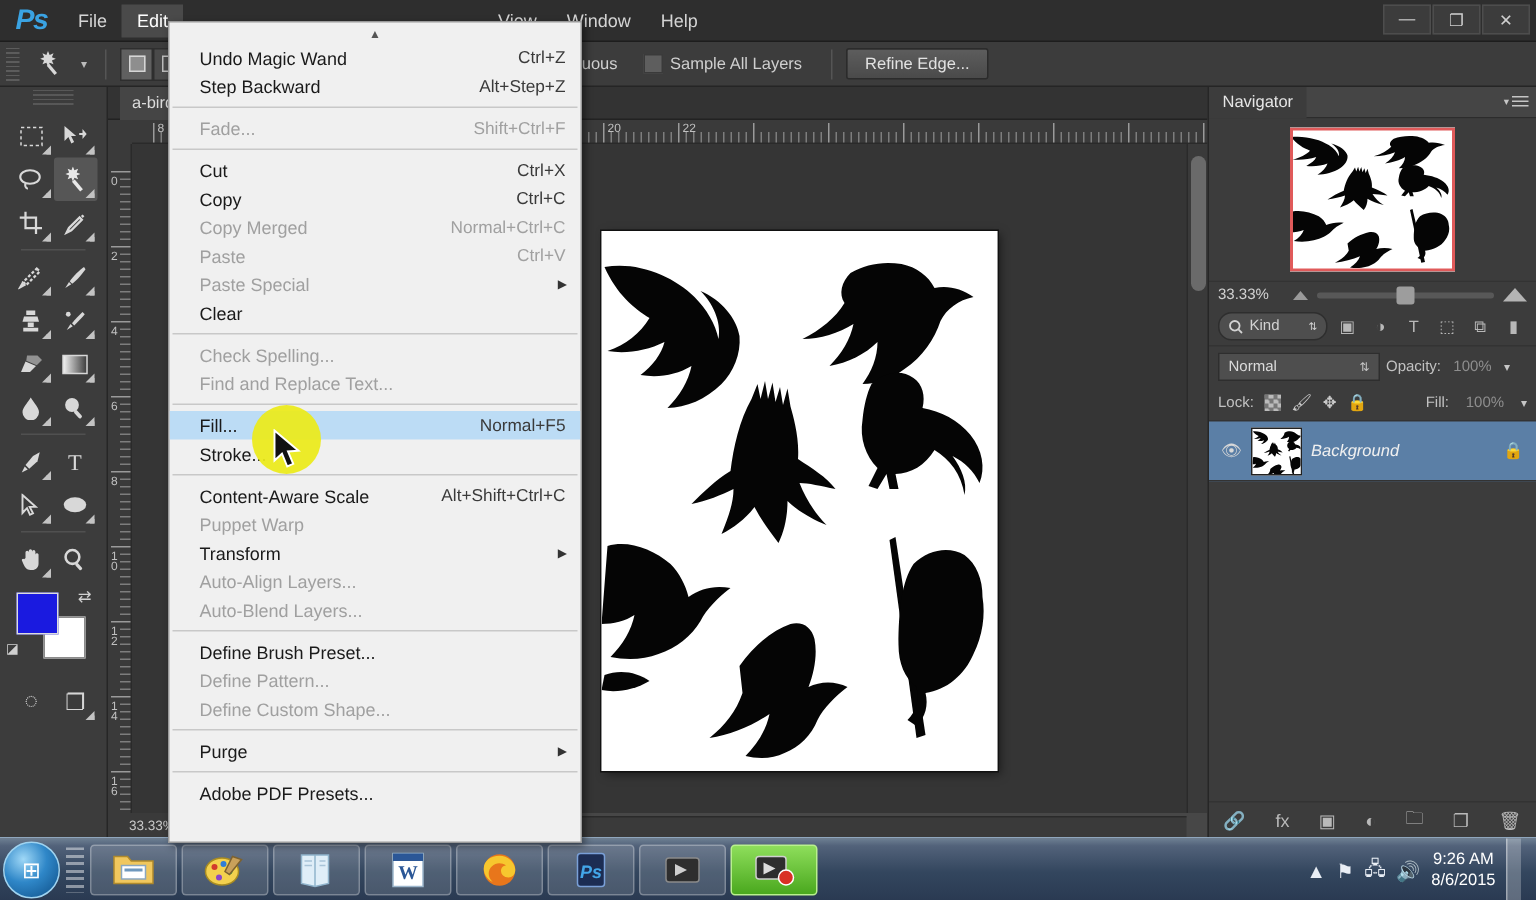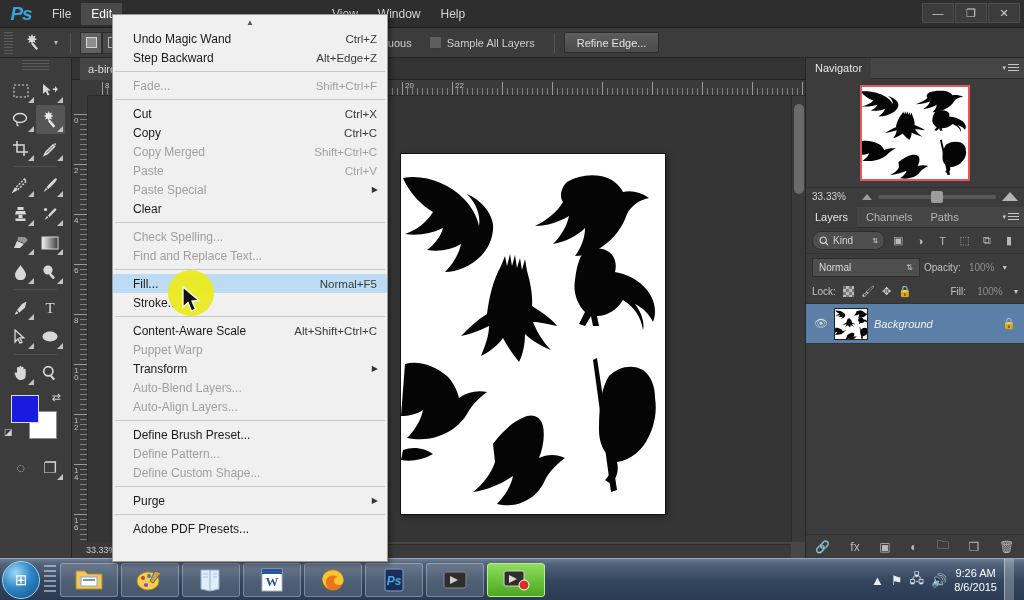--- a/index.html
+++ b/index.html
@@ -856,33 +856,20 @@
     </div>
     <div class="nav-foot">
       <div class="nav-zoom">33.33%</div>
       <div class="tri-sm"></div>
       <div class="zslider">
         <div class="zknob"></div>
       </div>
       <div class="tri-lg"></div>
     </div>
 
-    <div class="panel-head" style="margin-top:2px">
-      <div class="panel-tab on">Layers</div>
-      <div class="panel-tab">Channels</div>
-      <div class="panel-tab">Paths</div>
-      <div class="panel-menu-ic">
-        <span style="font-size:7px">▾</span>
-          <span class="hamb">
-            <i></i>
-            <i></i>
-            <i></i>
-          </span>
-      </div>
-    </div>
 
     <div class="layers-tools">
       <div class="kind-box">
         <svg width="10" height="10" viewBox="0 0 10 10">
             <circle cx="4.2" cy="4.2" r="3.2" fill="none" stroke="#d2d2d2" stroke-width="1.2"></circle>
             <path d="M6.6 6.6L9 9" stroke="#d2d2d2" stroke-width="1.2"></path>
           </svg>
         <span>Kind</span>
         <span style="margin-left:auto;font-size:7px">⇅</span>
       </div>
@@ -949,39 +936,39 @@
 
   <div class="edit-menu">
     <div class="scroll-arrow">▲</div>
     <div id="menu-rows">
         <div class="mrow">
           <span class="mlabel">Undo Magic Wand</span>
           <span class="mshort">Ctrl+Z</span>
         </div>
         <div class="mrow">
           <span class="mlabel">Step Backward</span>
-          <span class="mshort">Alt+Edge+Z</span>
+          <span class="mshort">Alt+Step+Z</span>
         </div>
         <div class="msep"></div>
         <div class="mrow dim">
           <span class="mlabel">Fade...</span>
           <span class="mshort">Shift+Ctrl+F</span>
         </div>
         <div class="msep"></div>
         <div class="mrow">
           <span class="mlabel">Cut</span>
           <span class="mshort">Ctrl+X</span>
         </div>
         <div class="mrow">
           <span class="mlabel">Copy</span>
           <span class="mshort">Ctrl+C</span>
         </div>
         <div class="mrow dim">
           <span class="mlabel">Copy Merged</span>
-          <span class="mshort">Shift+Ctrl+C</span>
+          <span class="mshort">Normal+Ctrl+C</span>
         </div>
         <div class="mrow dim">
           <span class="mlabel">Paste</span>
           <span class="mshort">Ctrl+V</span>
         </div>
         <div class="mrow dim">
           <span class="mlabel">Paste Special</span>
           <span class="msub">▶</span>
         </div>
         <div class="mrow">
@@ -1008,24 +995,24 @@
           <span class="mshort">Alt+Shift+Ctrl+C</span>
         </div>
         <div class="mrow dim">
           <span class="mlabel">Puppet Warp</span>
         </div>
         <div class="mrow">
           <span class="mlabel">Transform</span>
           <span class="msub">▶</span>
         </div>
         <div class="mrow dim">
+          <span class="mlabel">Auto-Align Layers...</span>
+        </div>
+        <div class="mrow dim">
           <span class="mlabel">Auto-Blend Layers...</span>
-        </div>
-        <div class="mrow dim">
-          <span class="mlabel">Auto-Align Layers...</span>
         </div>
         <div class="msep"></div>
         <div class="mrow">
           <span class="mlabel">Define Brush Preset...</span>
         </div>
         <div class="mrow dim">
           <span class="mlabel">Define Pattern...</span>
         </div>
         <div class="mrow dim">
           <span class="mlabel">Define Custom Shape...</span>

